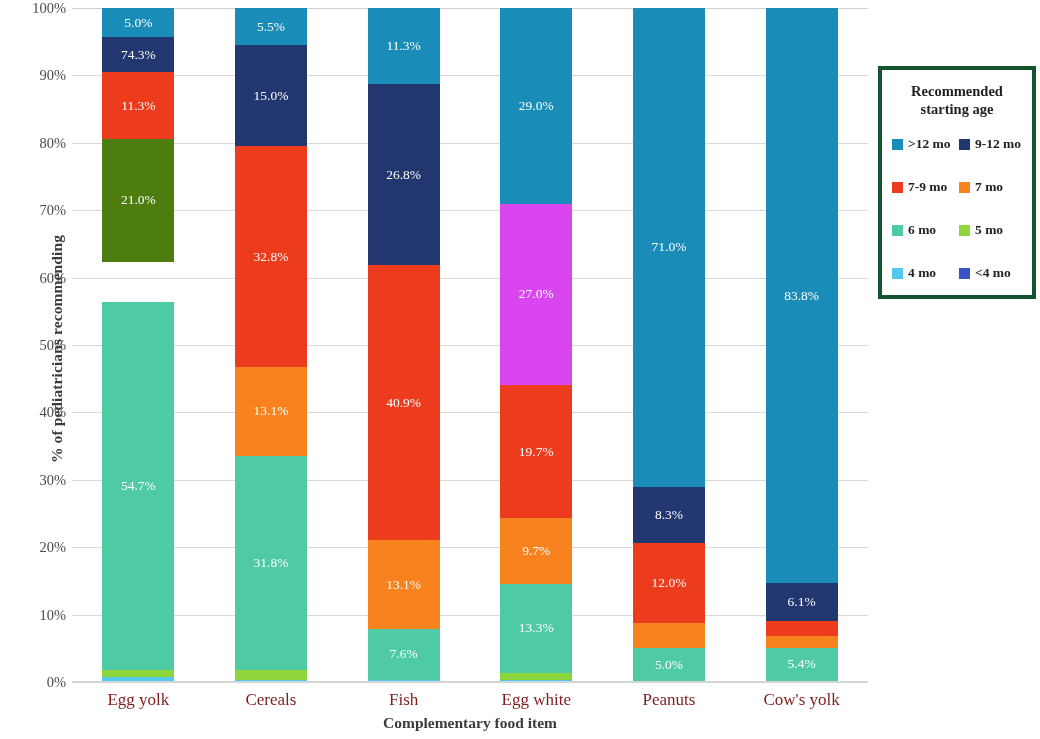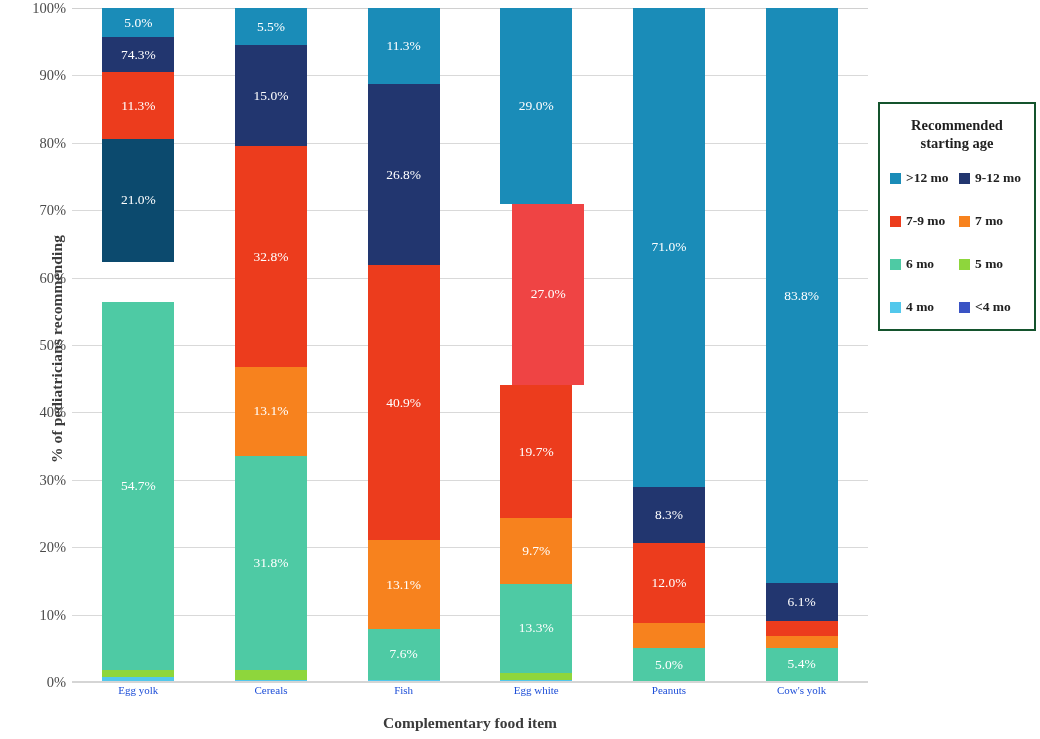--- a/index.html
+++ b/index.html
@@ -123,46 +123,46 @@
     top: 684px;
     width: 796px;
     height: 28px;
     display: flex;
     justify-content: space-around;
     align-items: flex-start;
   }
   .x-tick {
     width: 120px;
     text-align: center;
-    font-size: 11px;
-    color: #1d4ed8;
+    font-size: 17px;
+    color: #7f1d1d;
+    padding-top: 6px;
   }
 
   #x-axis-title {
     position: absolute;
     left: 72px;
     top: 714px;
     width: 796px;
     text-align: center;
     font-size: 15.5px;
     font-weight: bold;
     color: #3b3b3b;
   }
 
   
   #legend {
     position: absolute;
     left: 878px;
     top: 66px;
     width: 158px;
     box-sizing: border-box;
-    border: 2px solid #14532d;
+    border: 4px solid #14532d;
     background: #ffffff;
     padding: 12px 10px 14px 10px;
-    margin-top: 36px;
   }
   #legend-title {
     text-align: center;
     font-size: 14.5px;
     font-weight: bold;
     color: #1f1f1f;
     line-height: 1.25;
     margin-bottom: 18px;
     white-space: pre-line;
   }
@@ -228,21 +228,21 @@
         <div class="bar-col">
           <div class="seg" style="background: rgb(26, 140, 184); height: 33.7px;">
             <span class="seg-label">5.0%</span>
           </div>
           <div class="seg" style="background: rgb(34, 54, 111); height: 40.44px;">
             <span class="seg-label">74.3%</span>
           </div>
           <div class="seg" style="background: rgb(236, 60, 29); height: 76.162px;">
             <span class="seg-label">11.3%</span>
           </div>
-          <div class="seg" style="background: #0c4a6e; height: 141.54px;">
+          <div class="seg" style="background: #4d7c0f; height: 141.54px;">
             <span class="seg-label">21.0%</span>
           </div>
           <div class="seg" style="background: rgb(78, 202, 164); height: 424px; margin-top: 40px;">
             <span class="seg-label">54.7%</span>
           </div>
           <div class="seg" style="background: rgb(142, 214, 60); height: 8.088px;"></div>
           <div class="seg" style="background: rgb(82, 200, 236); height: 5.392px;"></div>
         </div>
         <div class="bar-col">
           <div class="seg" style="background: rgb(26, 140, 184); height: 37.07px;">
@@ -278,21 +278,21 @@
           </div>
           <div class="seg" style="background: rgb(78, 202, 164); height: 51.224px;">
             <span class="seg-label">7.6%</span>
           </div>
           <div class="seg" style="background: rgb(82, 200, 236); height: 2.022px;"></div>
         </div>
         <div class="bar-col">
           <div class="seg" style="background: rgb(26, 140, 184); height: 195.46px;">
             <span class="seg-label">29.0%</span>
           </div>
-          <div class="seg" style="background: #ef4444; height: 181.98px; margin-left: 12px;">
+          <div class="seg" style="background: #d946ef; height: 181.98px;">
             <span class="seg-label">27.0%</span>
           </div>
           <div class="seg" style="background: rgb(236, 60, 29); height: 132.778px;">
             <span class="seg-label">19.7%</span>
           </div>
           <div class="seg" style="background: rgb(247, 130, 30); height: 65.378px; padding-left: 13px;">
             <span class="seg-label">9.7%</span>
           </div>
           <div class="seg" style="background: rgb(78, 202, 164); height: 89.642px;">
             <span class="seg-label">13.3%</span>

